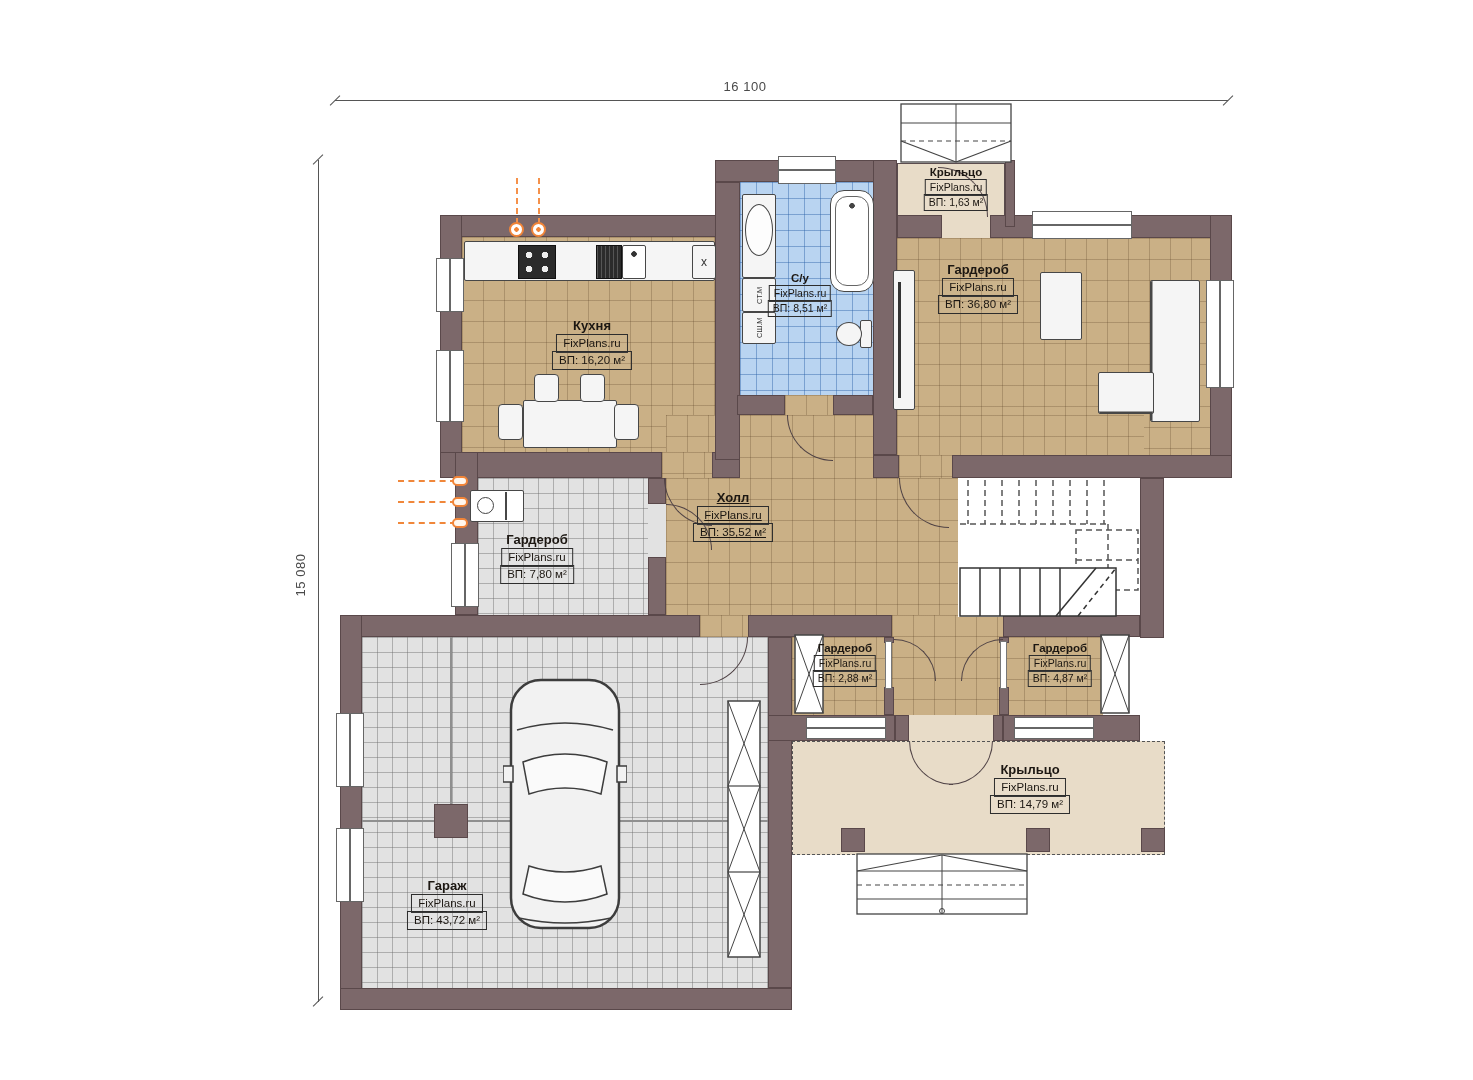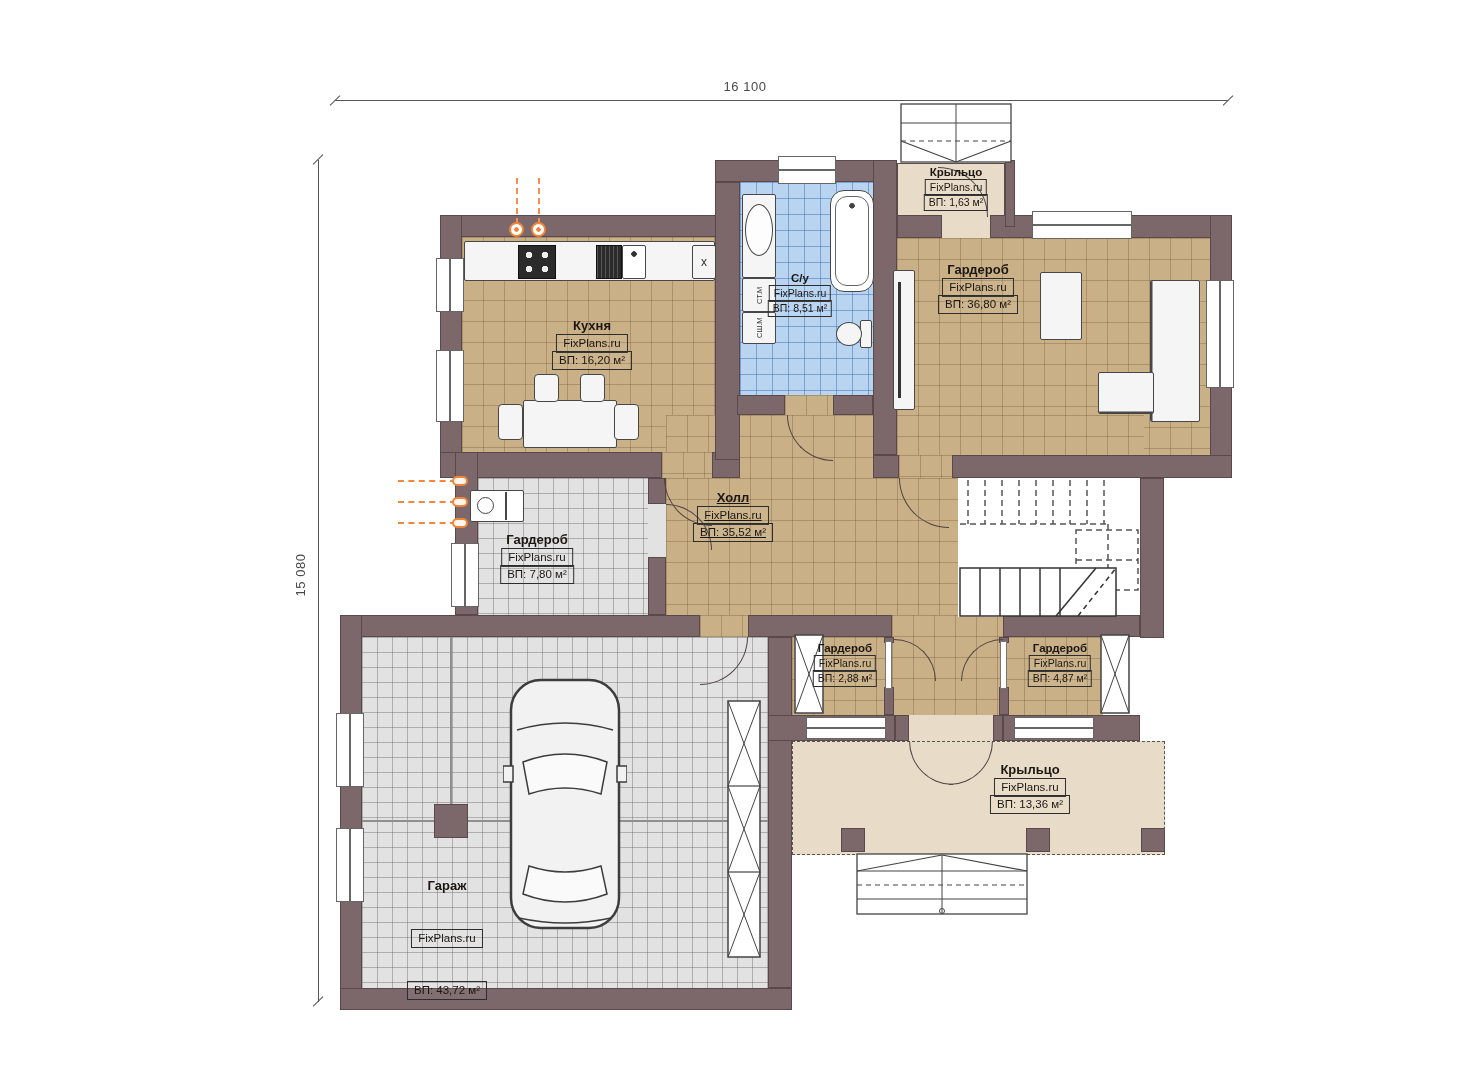--- a/index.html
+++ b/index.html
@@ -305,29 +305,29 @@
   <div class="room-label small" style="left:845px;top:642px;">
     <div class="rl-name">Гардероб</div>
     <div class="rl-box">FixPlans.ru</div>
     <div class="rl-box">ВП: 2,88 м²</div>
   </div>
   <div class="room-label small" style="left:1060px;top:642px;">
     <div class="rl-name">Гардероб</div>
     <div class="rl-box">FixPlans.ru</div>
     <div class="rl-box">ВП: 4,87 м²</div>
   </div>
-  <div class="room-label" style="left:447px;top:878px;gap:35px;">
+  <div class="room-label" style="left:447px;top:878px;">
     <div class="rl-name">Гараж</div>
     <div class="rl-box">FixPlans.ru</div>
     <div class="rl-box">ВП: 43,72 м²</div>
   </div>
   <div class="room-label small" style="left:956px;top:166px;">
     <div class="rl-name">Крыльцо</div>
     <div class="rl-box">FixPlans.ru</div>
     <div class="rl-box">ВП: 1,63 м²</div>
   </div>
   <div class="room-label" style="left:1030px;top:762px;">
     <div class="rl-name">Крыльцо</div>
     <div class="rl-box">FixPlans.ru</div>
-    <div class="rl-box">ВП: 13,36 м²</div>
+    <div class="rl-box">ВП: 14,79 м²</div>
   </div>
 
 </div>
 
 </body></html>

